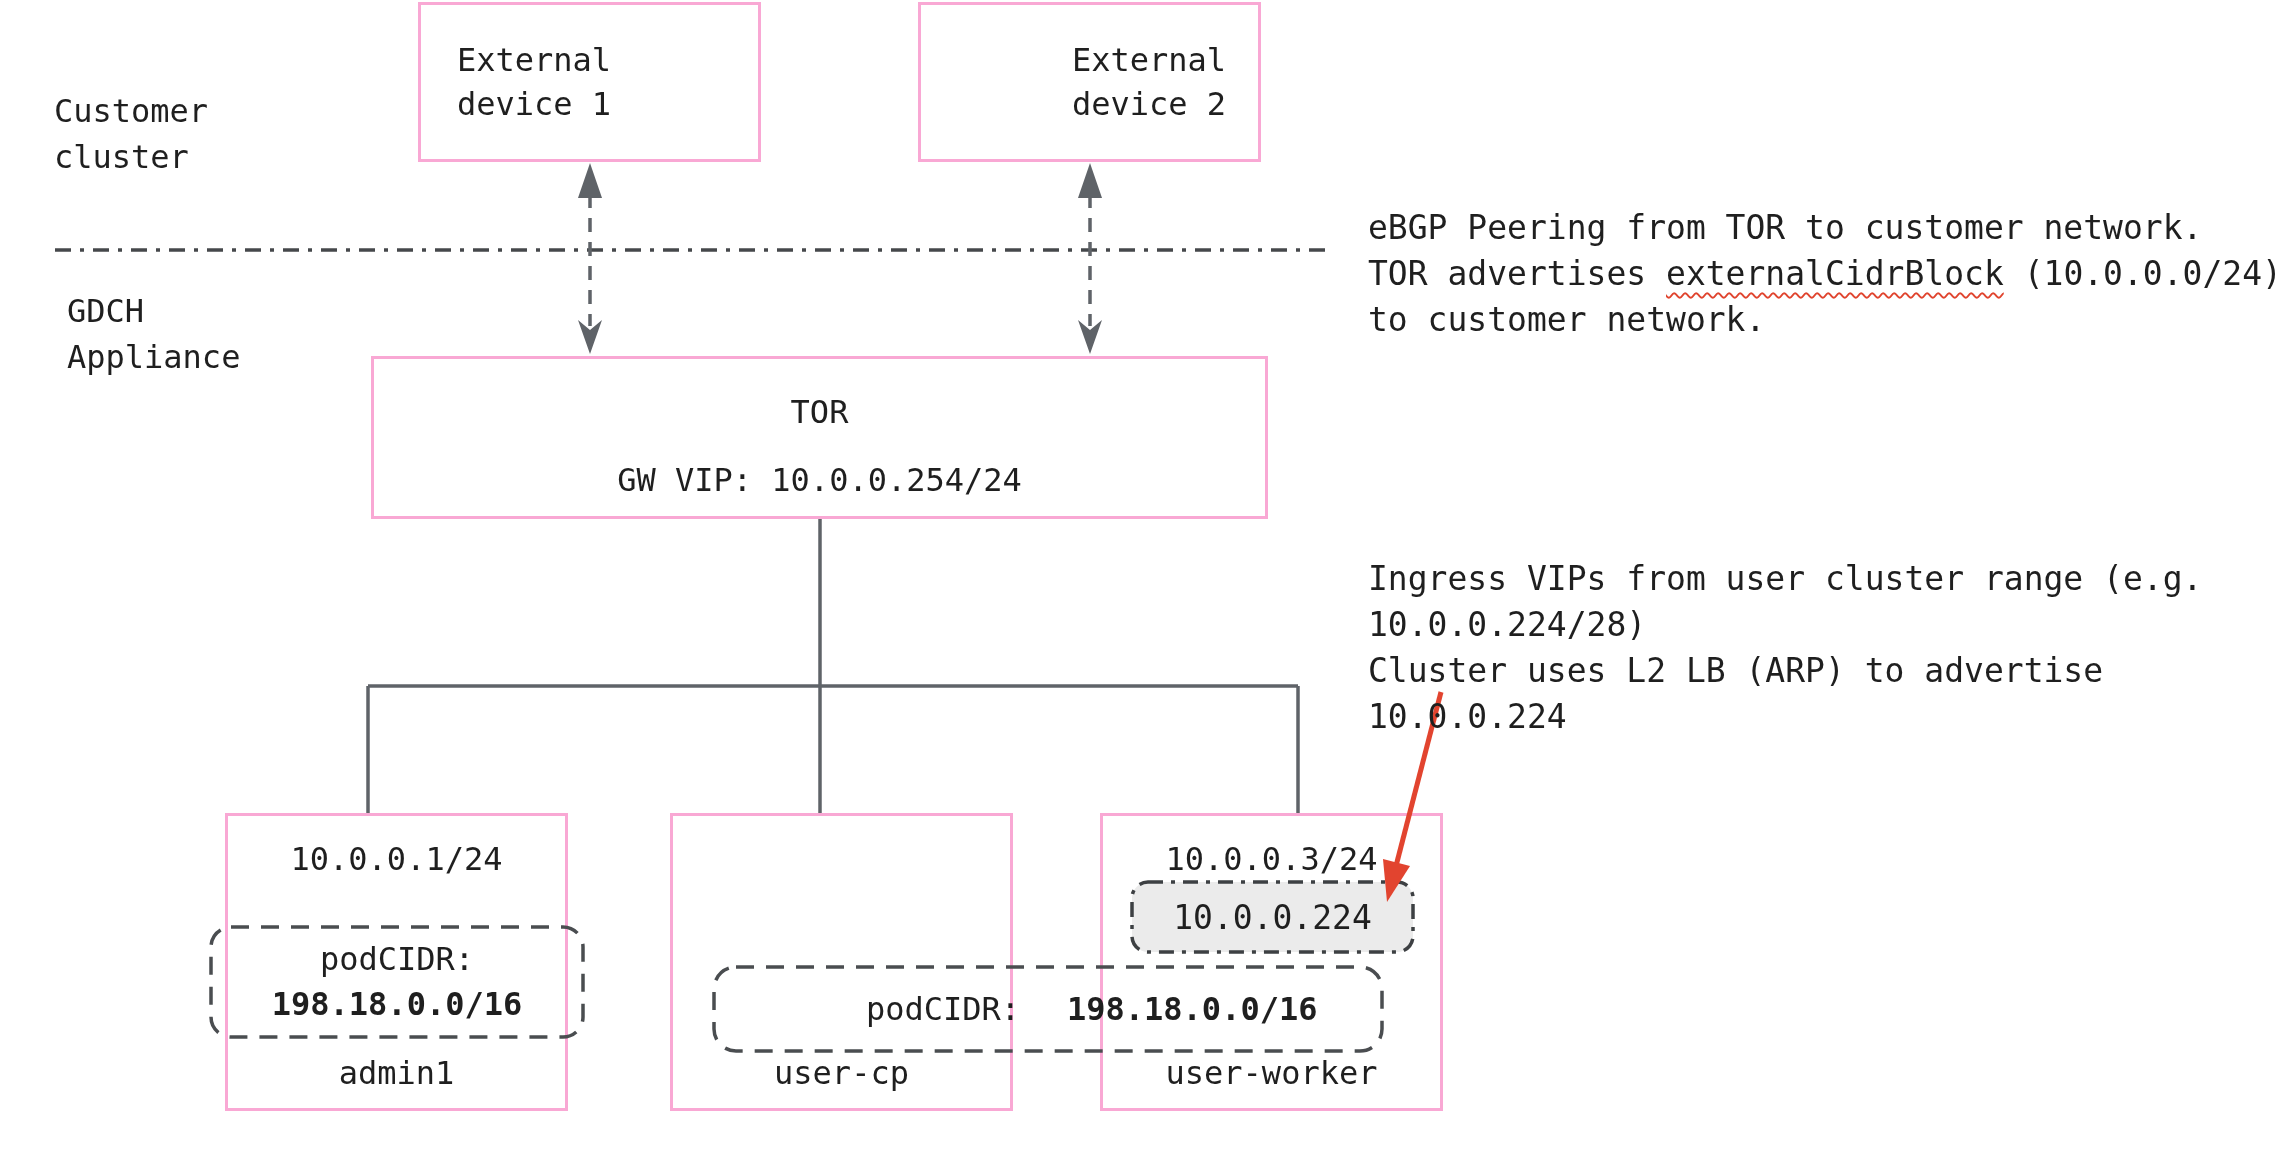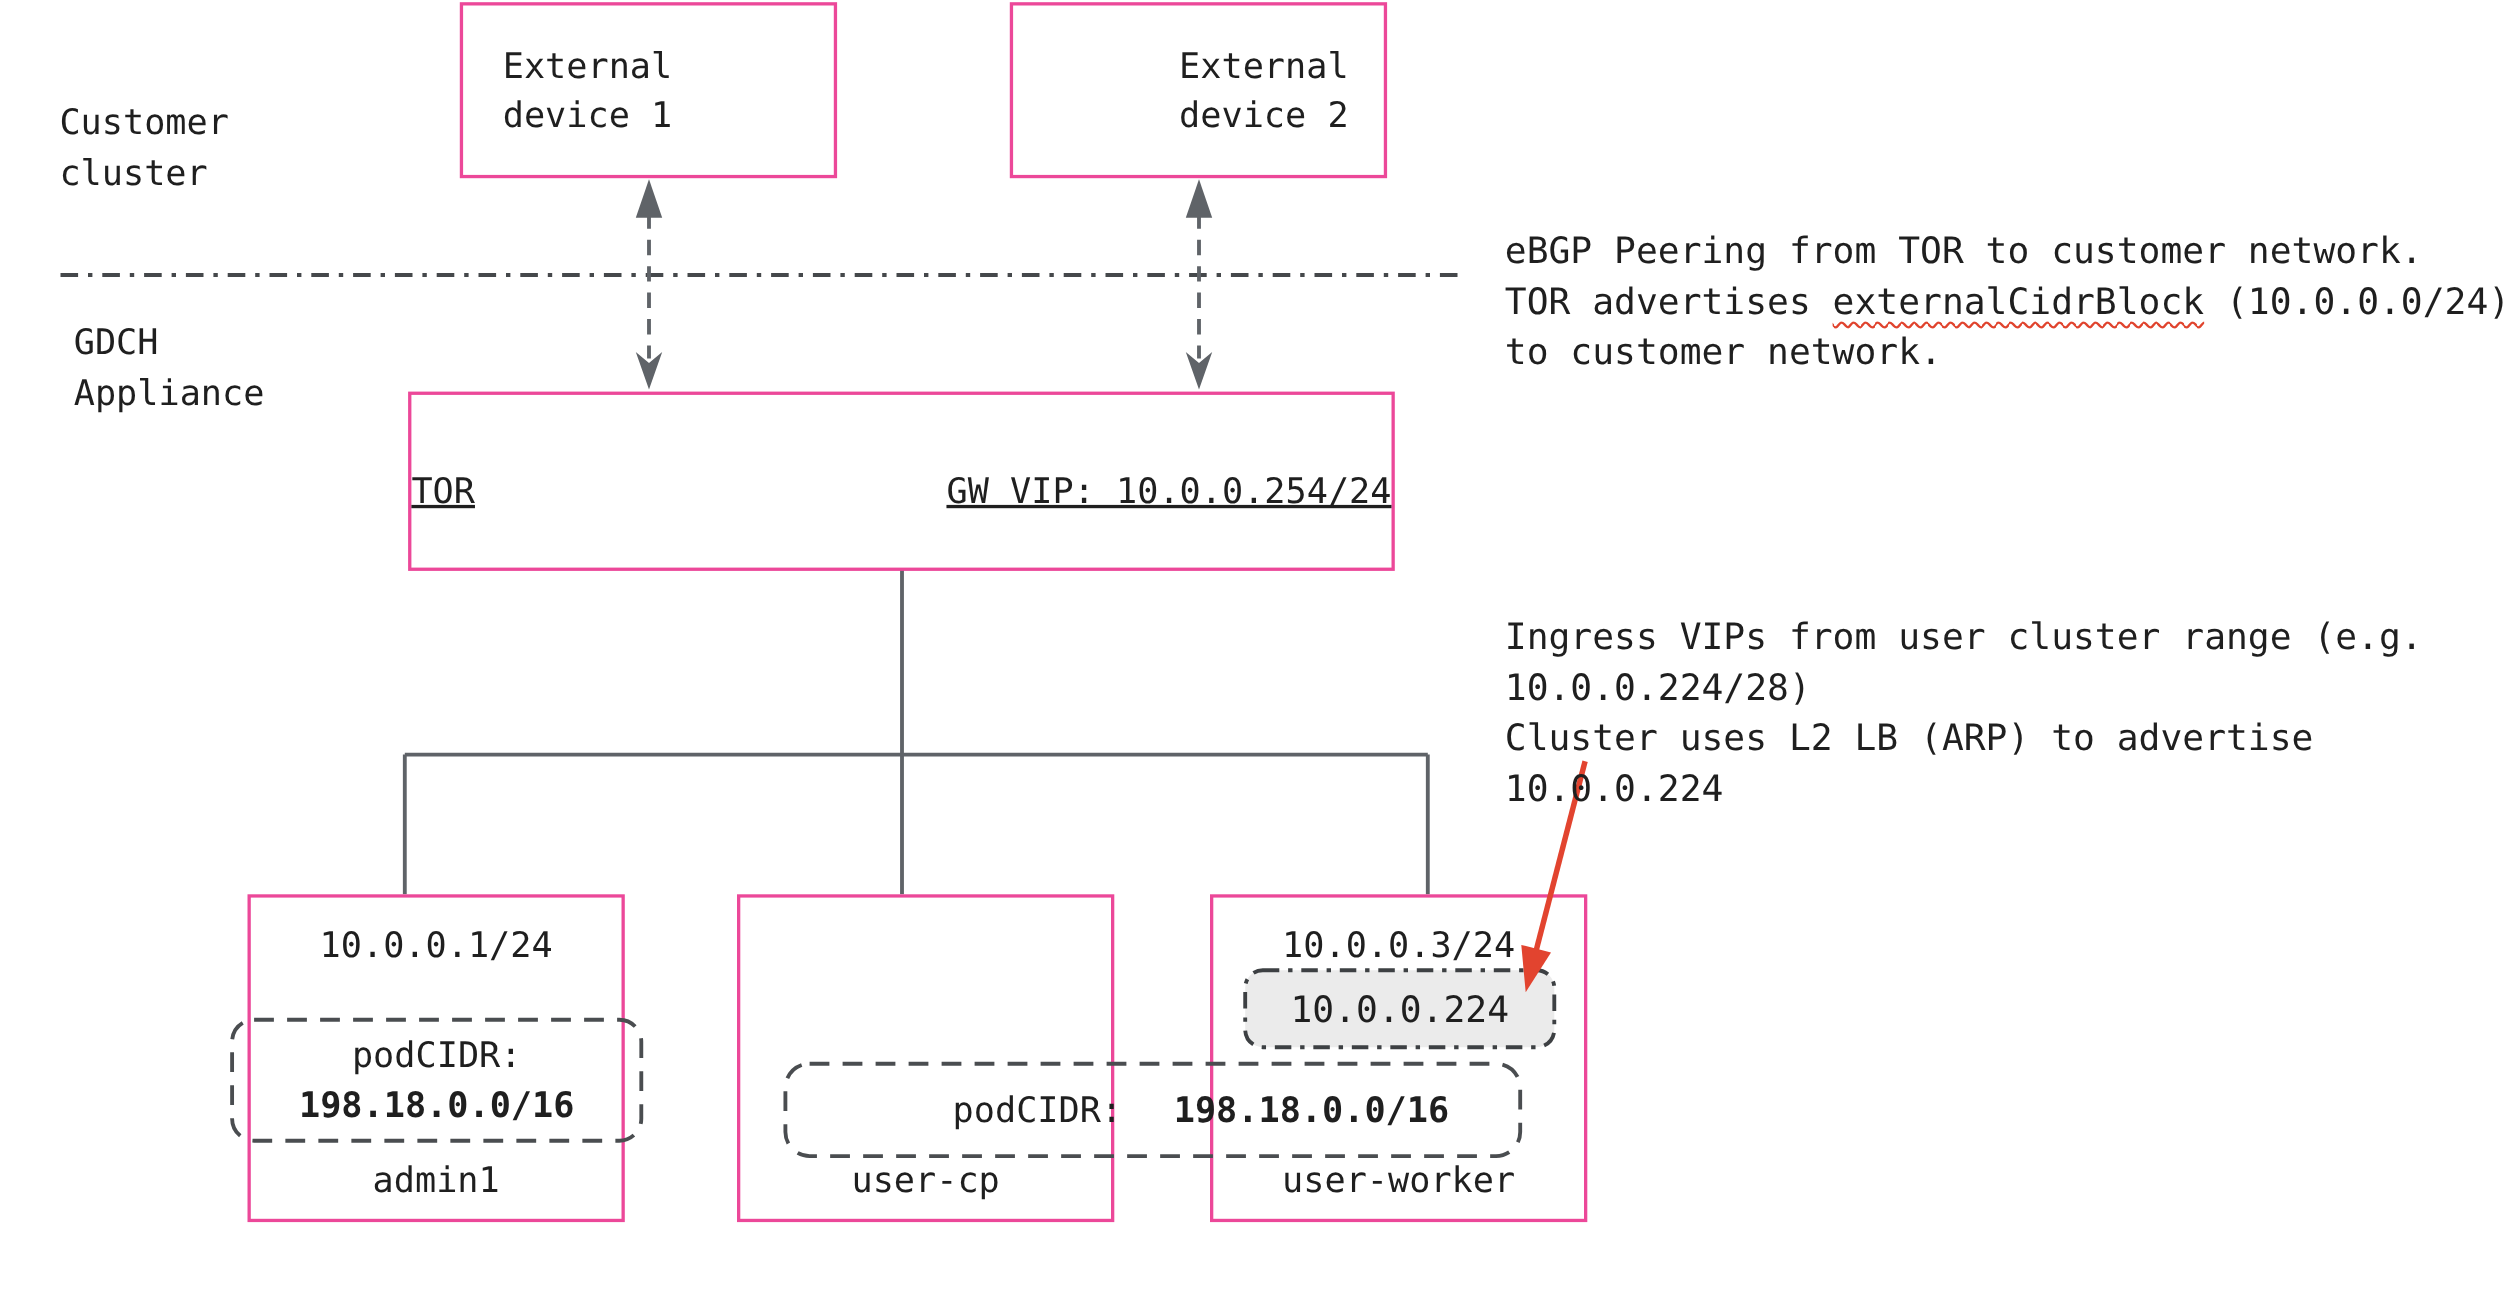--- a/index.html
+++ b/index.html
@@ -15,21 +15,21 @@
   .layer {
     position: absolute;
     left: 0; top: 0;
     width: 2282px; height: 1176px;
   }
   .layer.under { z-index: 1; }
   .layer.over { z-index: 3; }
   .box {
     position: absolute;
     box-sizing: border-box;
-    border: 3px solid #ec4899;
+    border: 3px solid #f9a8d4;
     background: transparent;
     z-index: 2;
   }
   .txt {
     position: absolute;
     z-index: 4;
     font-size: 32px;
     line-height: 46px;
     white-space: nowrap;
     margin-left: 40px;
@@ -38,27 +38,26 @@
     display: flex;
     flex-direction: column;
     justify-content: center;
     font-size: 32px;
     line-height: 44px;
   }
   .ext-box.left-text { align-items: flex-start; padding-left: 36px; }
   .ext-box.right-text { align-items: flex-end; padding-right: 32px; }
   .tor-box {
     display: flex;
-    flex-direction: row;
+    flex-direction: column;
     align-items: center;
-    justify-content: space-between;
+    justify-content: center;
     gap: 30px;
     padding-top: 16px;
     font-size: 32px;
-    text-decoration: underline;
   }
   .node-ip {
     position: absolute;
     left: 0; right: 0; top: 24px;
     text-align: center;
     font-size: 32px;
   }
   .node-name {
     position: absolute;
     left: 0; right: 0; bottom: 16px;

